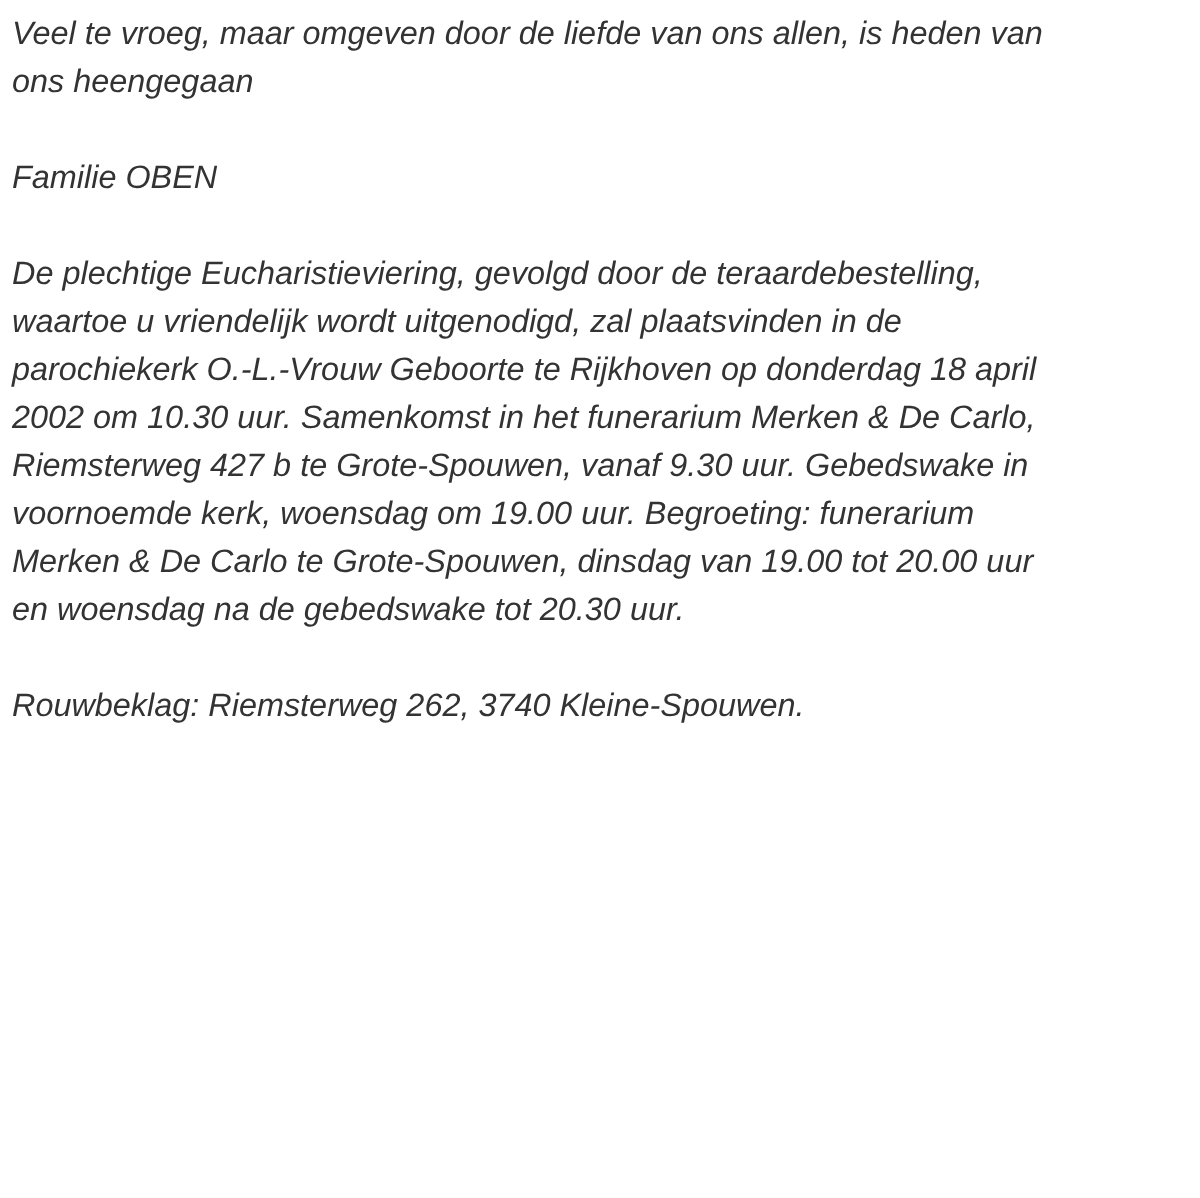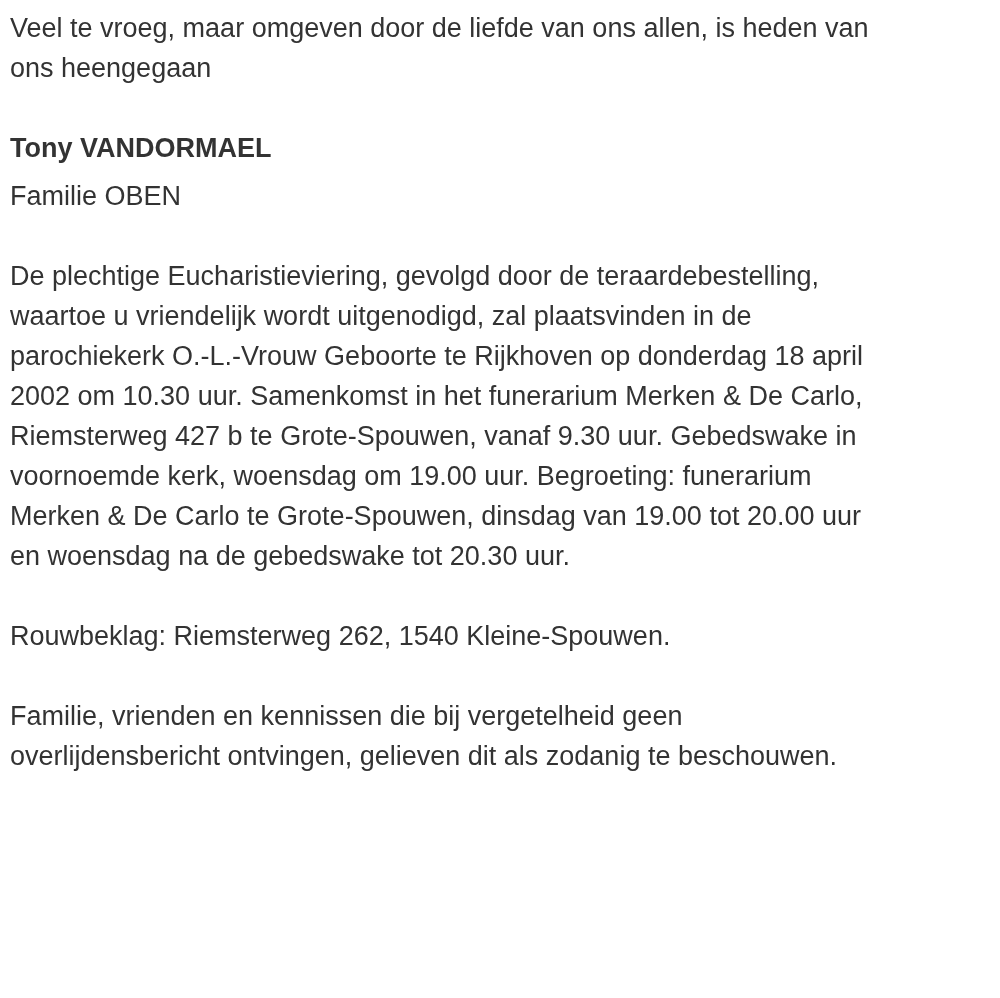--- a/index.html
+++ b/index.html
@@ -18,47 +18,45 @@
   .doc {
     box-sizing: border-box;
     width: 1000px;
     padding: 8px 30px 10px 10px;
     font-size: 27px;
     line-height: 40px;
   }
   .doc p {
     margin: 0 0 40px 0;
     white-space: pre-line; 
+    font-style: italic;
   }
   .doc p.tight {
     margin-bottom: 8px;
   }
   .doc p.bold {
     font-weight: bold;
   }
 </style>
 </head>
 <body>
 
 <article class="doc">
   <p>Veel te vroeg, maar omgeven door de liefde van ons allen, is heden van
 ons heengegaan</p>
 
-  <p class="tight bold">Tony VANDORMAEL</p>
 
 
   <p>Familie OBEN</p>
 
 
   <p>De plechtige Eucharistieviering, gevolgd door de teraardebestelling,
 waartoe u vriendelijk wordt uitgenodigd, zal plaatsvinden in de
 parochiekerk O.-L.-Vrouw Geboorte te Rijkhoven op donderdag 18 april
 2002 om 10.30 uur. Samenkomst in het funerarium Merken &amp; De Carlo,
 Riemsterweg 427 b te Grote-Spouwen, vanaf 9.30 uur. Gebedswake in
 voornoemde kerk, woensdag om 19.00 uur. Begroeting: funerarium
 Merken &amp; De Carlo te Grote-Spouwen, dinsdag van 19.00 tot 20.00 uur
 en woensdag na de gebedswake tot 20.30 uur.</p>
 
-  <p>Rouwbeklag: Riemsterweg 262, 1540 Kleine-Spouwen.</p>
+  <p>Rouwbeklag: Riemsterweg 262, 3740 Kleine-Spouwen.</p>
 
-  <p>Familie, vrienden en kennissen die bij vergetelheid geen
-overlijdensbericht ontvingen, gelieven dit als zodanig te beschouwen.</p>
 </article>
 
 </body></html>

